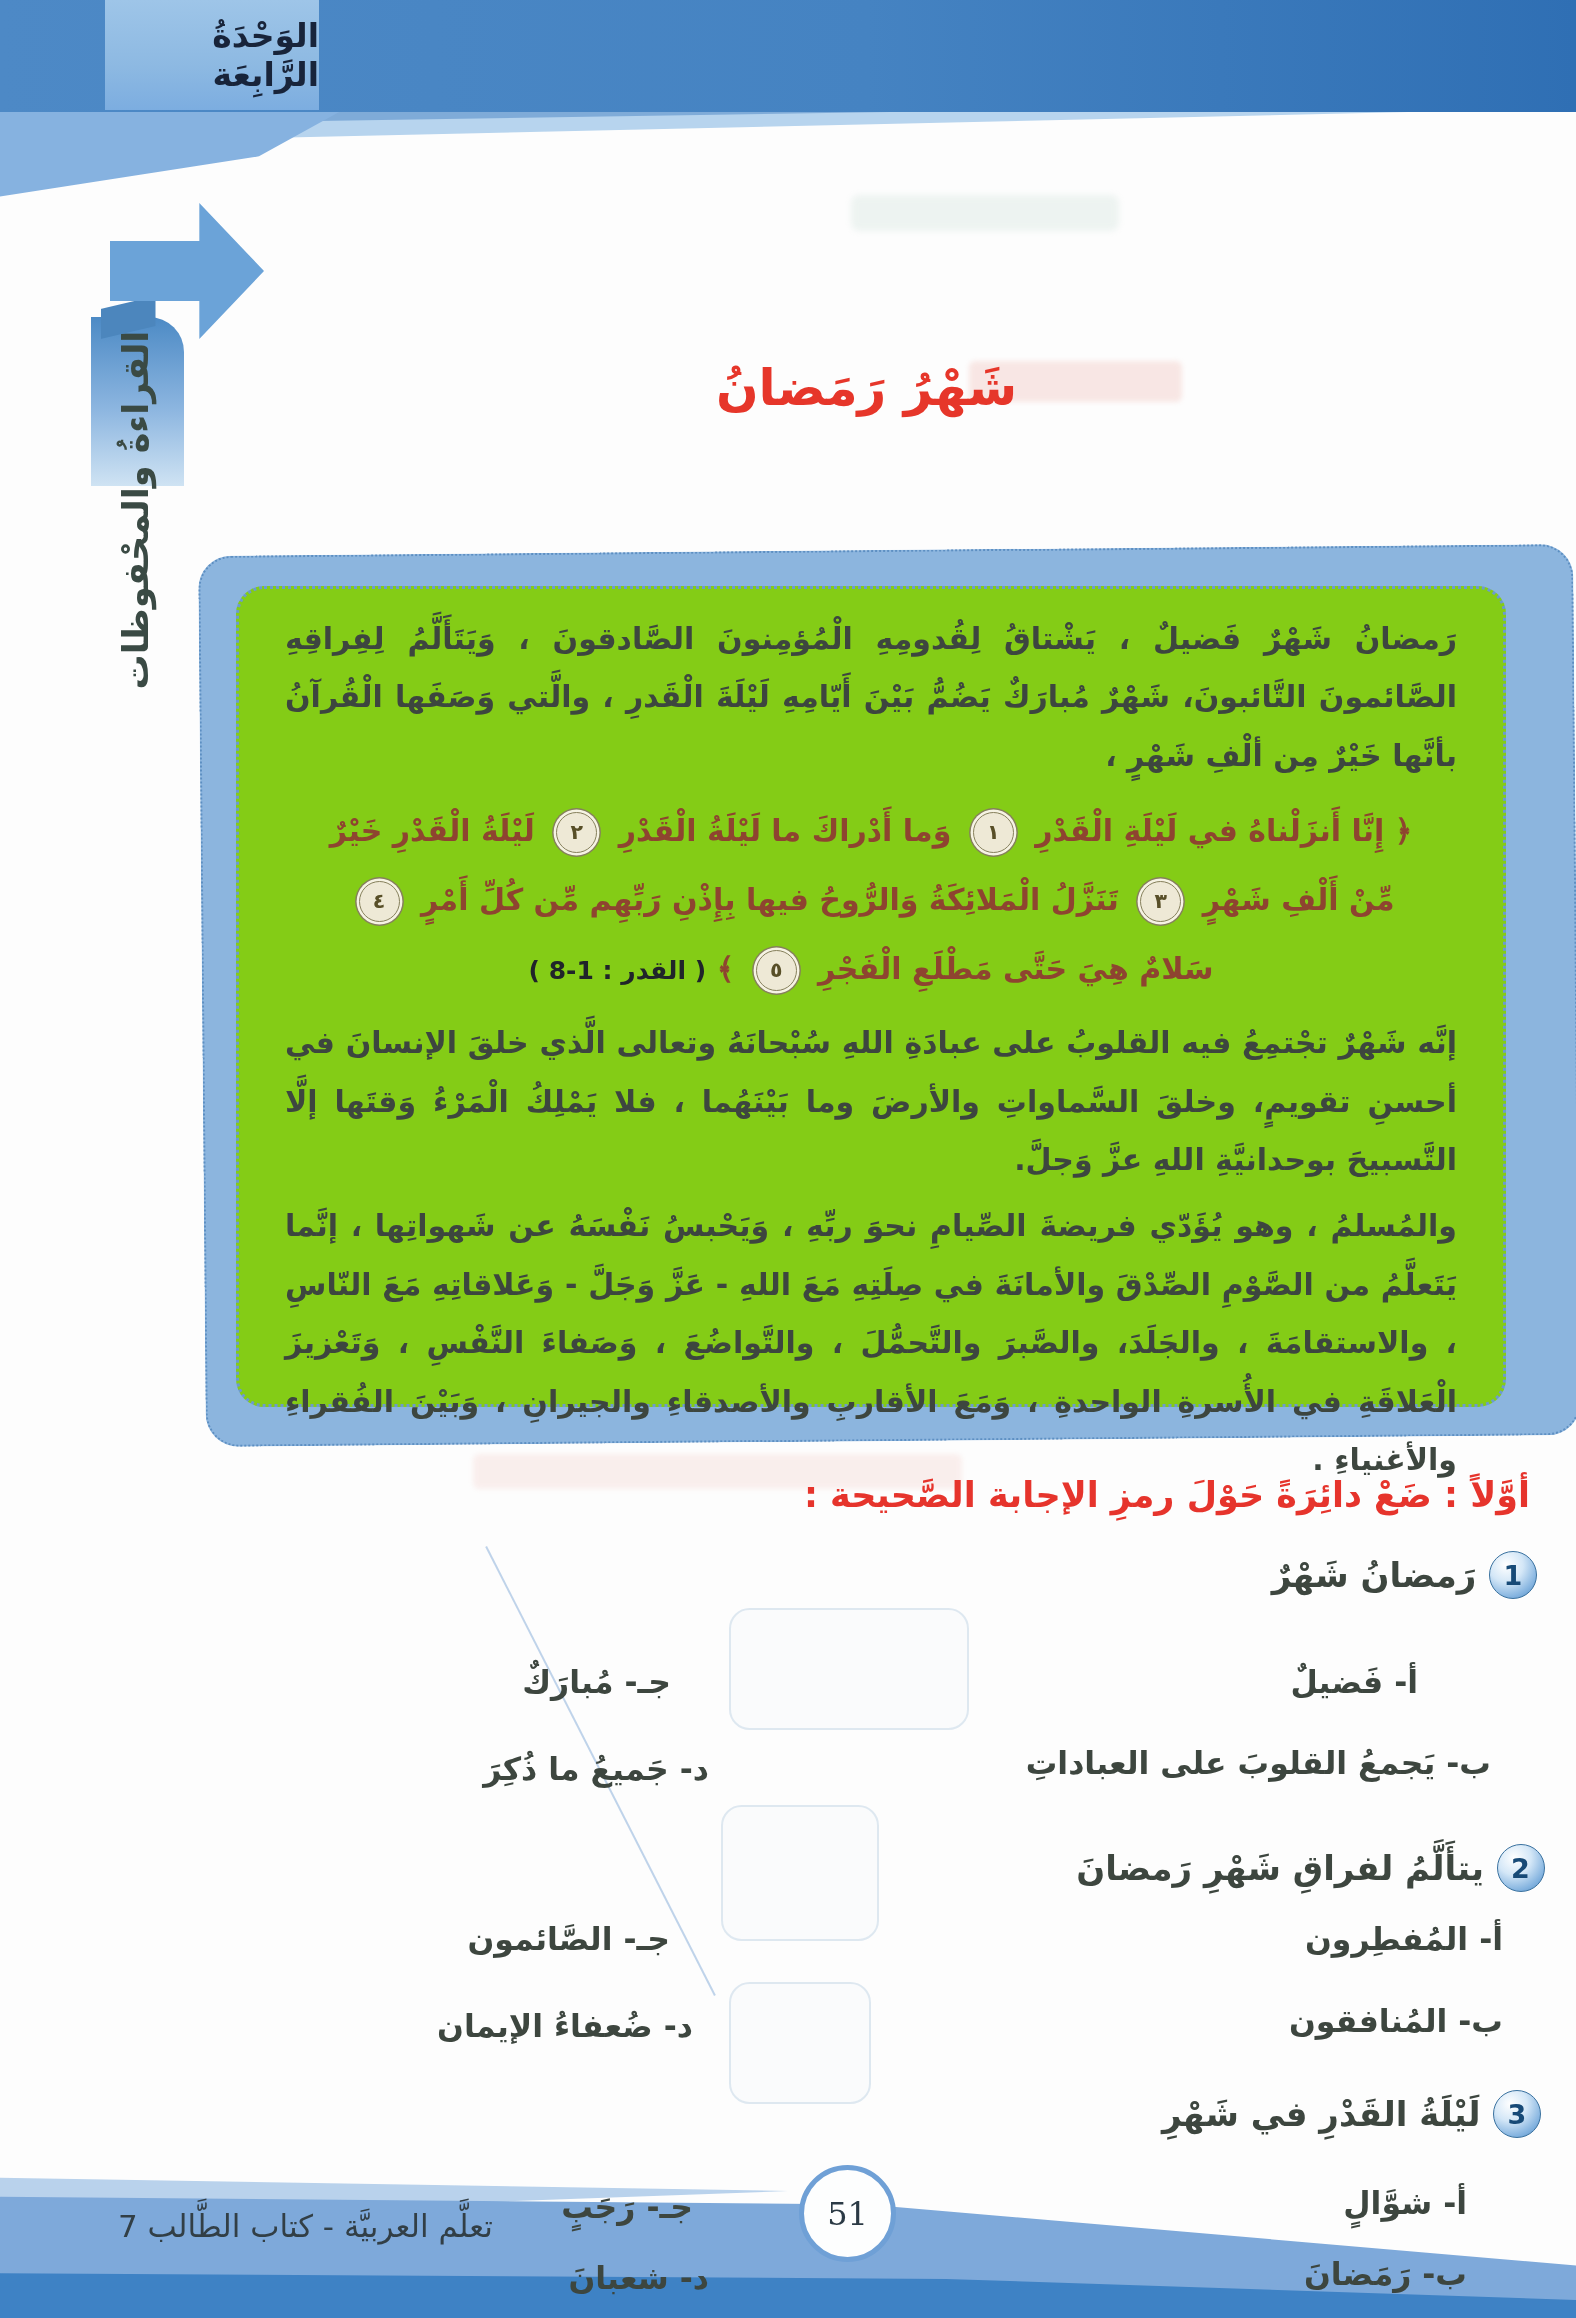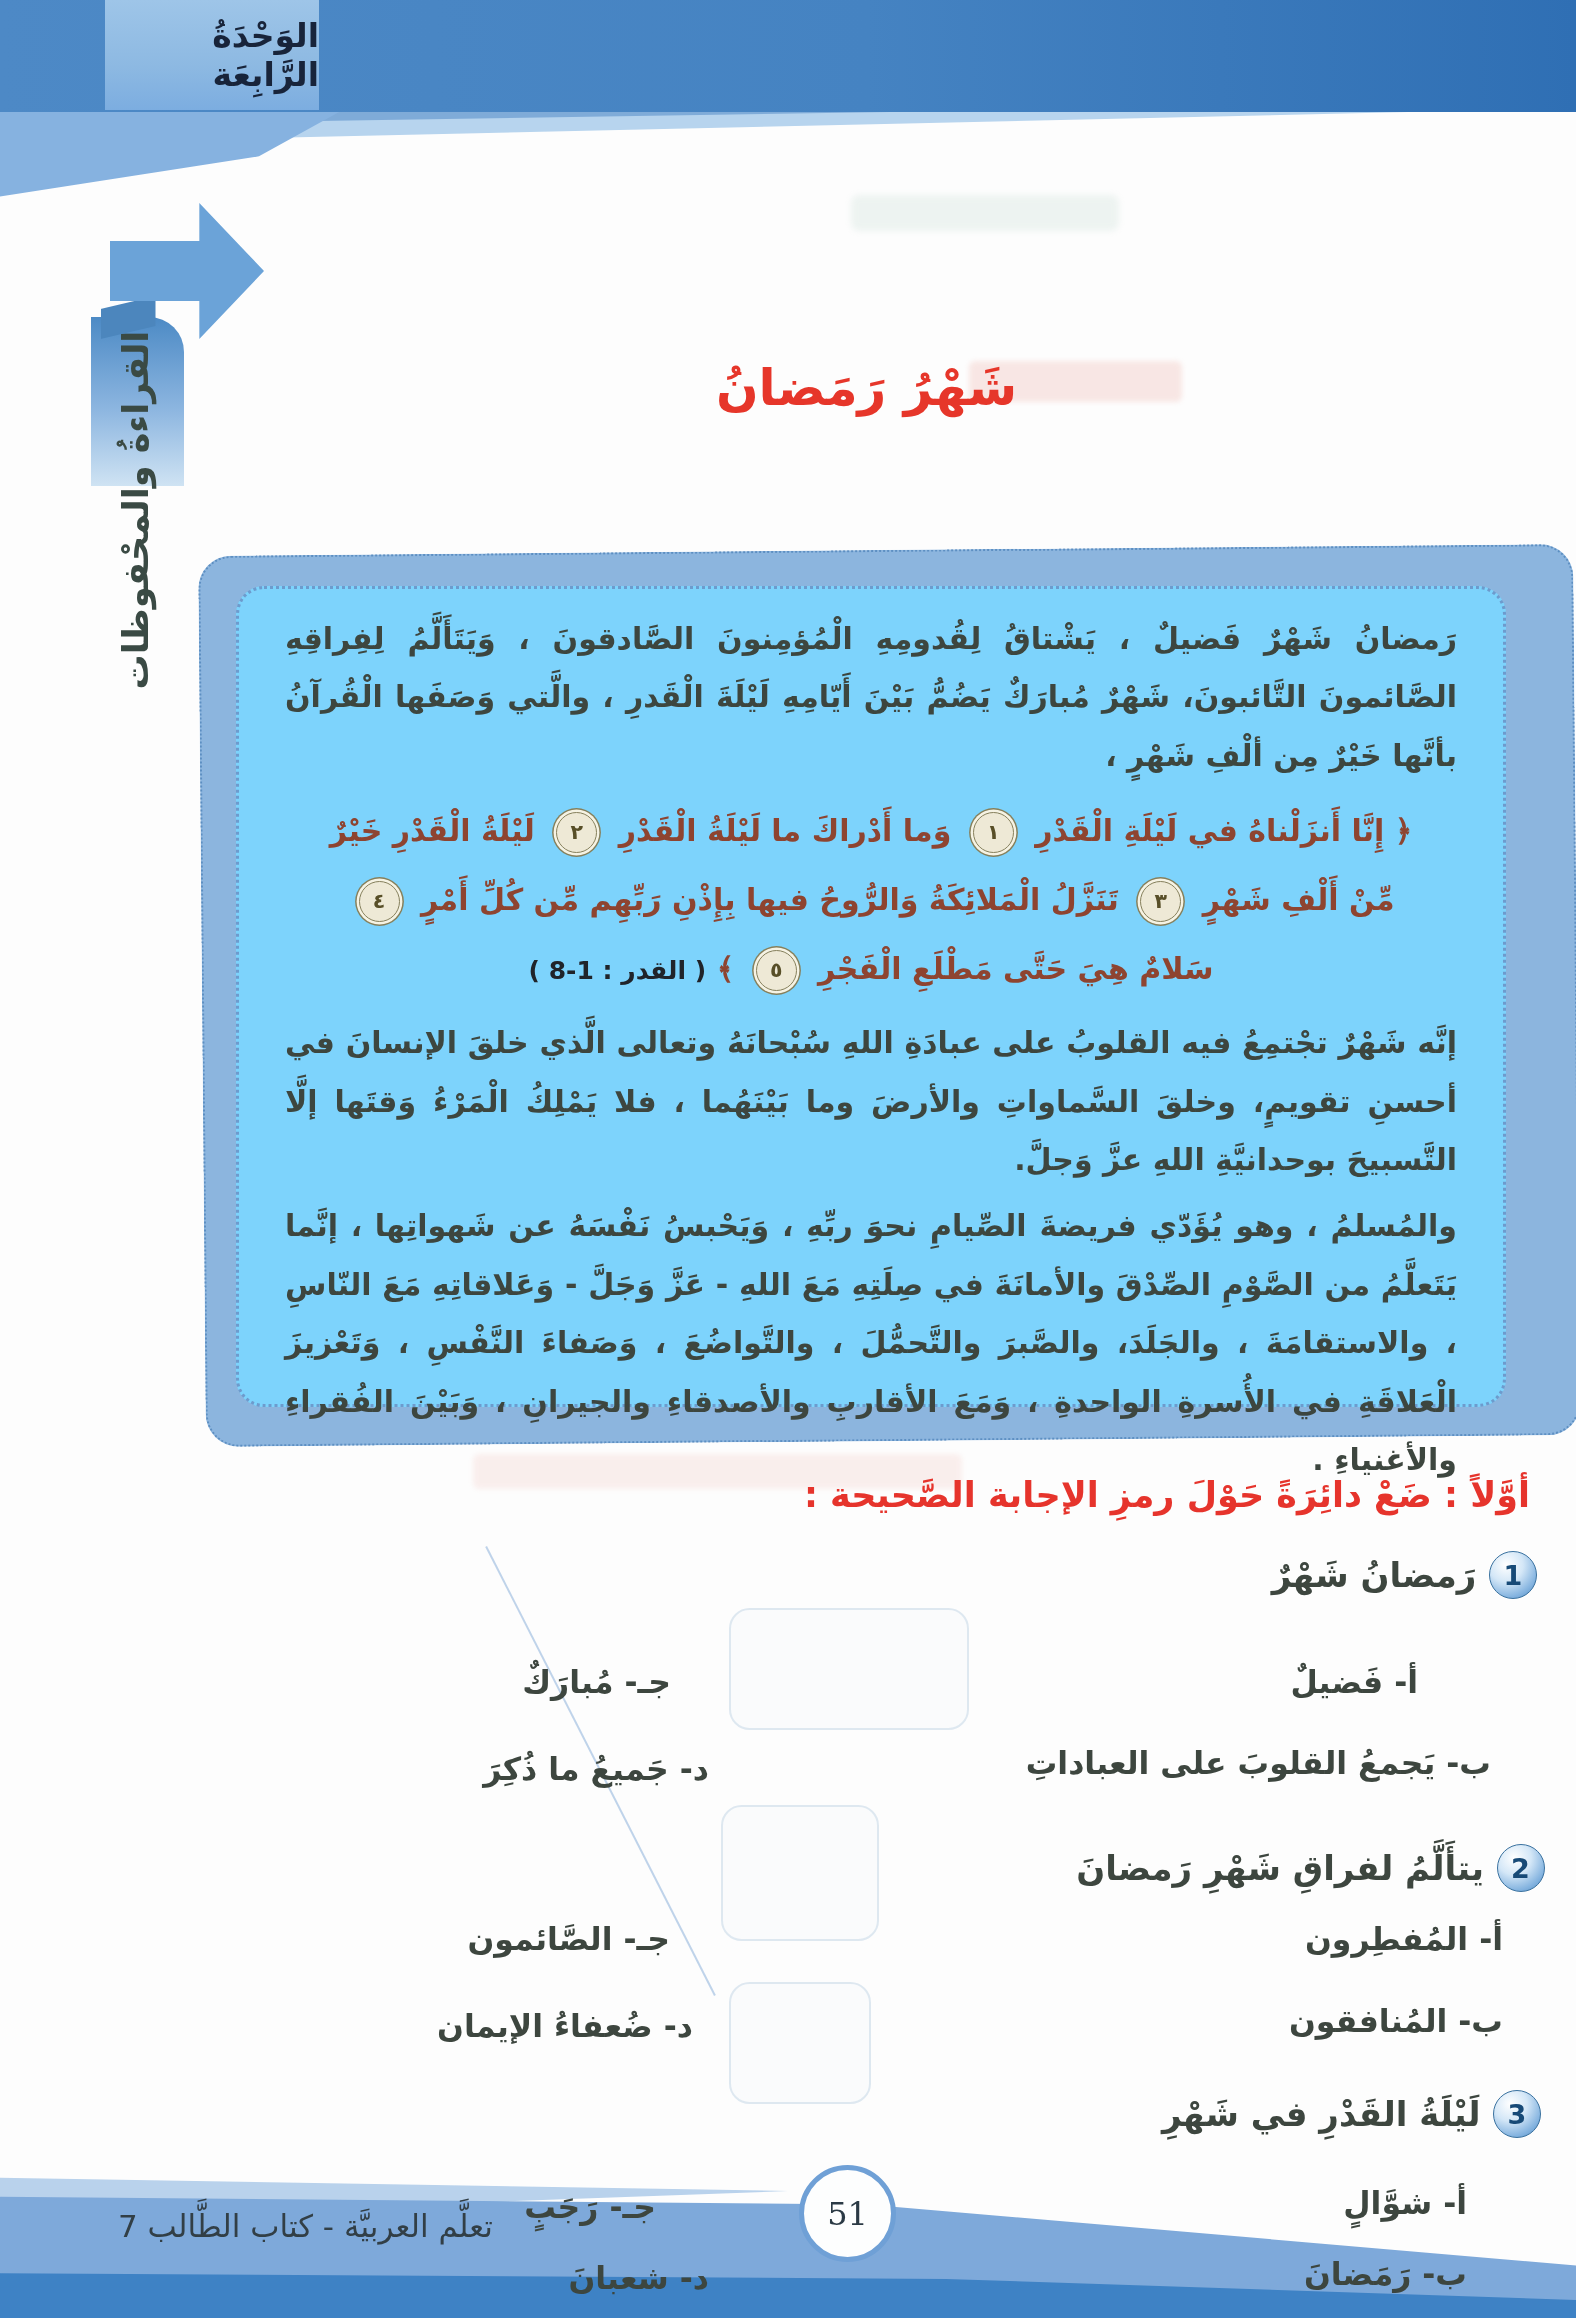--- a/index.html
+++ b/index.html
@@ -50,21 +50,21 @@
 
   
   .lesson-title{position:absolute;left:630px;top:359px;width:473px;text-align:center;
     font-size:50px;font-weight:bold;color:#e6362a;z-index:4;}
 
   
   .box-backdrop{position:absolute;left:202px;top:550px;width:1371px;height:887px;
     background:#8cb5de;border:2.4px dotted #central;border:2.4px dotted #5d8fc2;border-radius:33px 33px 33px 33px;
     transform:rotate(-0.5deg);z-index:1;}
   .reading-box{position:absolute;left:236px;top:586px;width:1270px;height:821px;
-    background:#7dd3fc;border:3.2px dotted #6d9bcd;border-radius:28px;z-index:2;
+    background:#84cc16;border:3.2px dotted #6d9bcd;border-radius:28px;z-index:2;
     padding:20.5px 46px 15.8px 46px;box-sizing:border-box;}
   .para{font-size:30px;font-weight:bold;color:#3d463f;line-height:1.95;text-align:justify;margin:0 0 7.9px 0;}
   .quran{font-size:30px;font-weight:bold;color:#8e4430;line-height:2.3;text-align:center;margin:11px 23.6px 11px 23.6px;}
   .vmark{display:inline-flex;align-items:center;justify-content:center;width:39px;height:39px;
     border-radius:50%;background:#eee9d6;border:1.6px solid #86805c;
     box-shadow:0 0 0 2.4px #f6f3e4,0 0 0 3.9px #86805c;color:#584f28;font-size:20.5px;margin:0 11px;vertical-align:middle;}
   .vref{color:#20242a;font-size:25px;white-space:nowrap;}
 
   
   .ex-heading{position:absolute;right:46px;top:1475px;font-size:35px;font-weight:bold;color:#e6342c;z-index:3;}
@@ -188,21 +188,21 @@
     <span class="k">د-</span><span>ضُعفاءُ الإيمان</span>
   </div>
 
   <div class="q-row" style="right:35px;top:2090px;">
     <span class="q-num">3</span>
     <span class="q-text">لَيْلَةُ القَدْرِ في شَهْرِ</span>
   </div>
   <div class="opt" style="right:109px;top:2185px;">
     <span class="k">أ-</span><span>شوَّالٍ</span>
   </div>
-  <div class="opt" style="right:920px;top:2189px;margin-left:16px;">
+  <div class="opt" style="right:883px;top:2189px;margin-left:16px;">
     <span class="k">جـ-</span><span>رَجَبٍ</span>
   </div>
   <div class="opt" style="right:109px;top:2256px;">
     <span class="k">ب-</span><span>رَمَضانَ</span>
   </div>
   <div class="opt" style="right:867px;top:2260px;">
     <span class="k">د-</span><span>شعبانَ</span>
   </div>
 
   <div class="footer">

